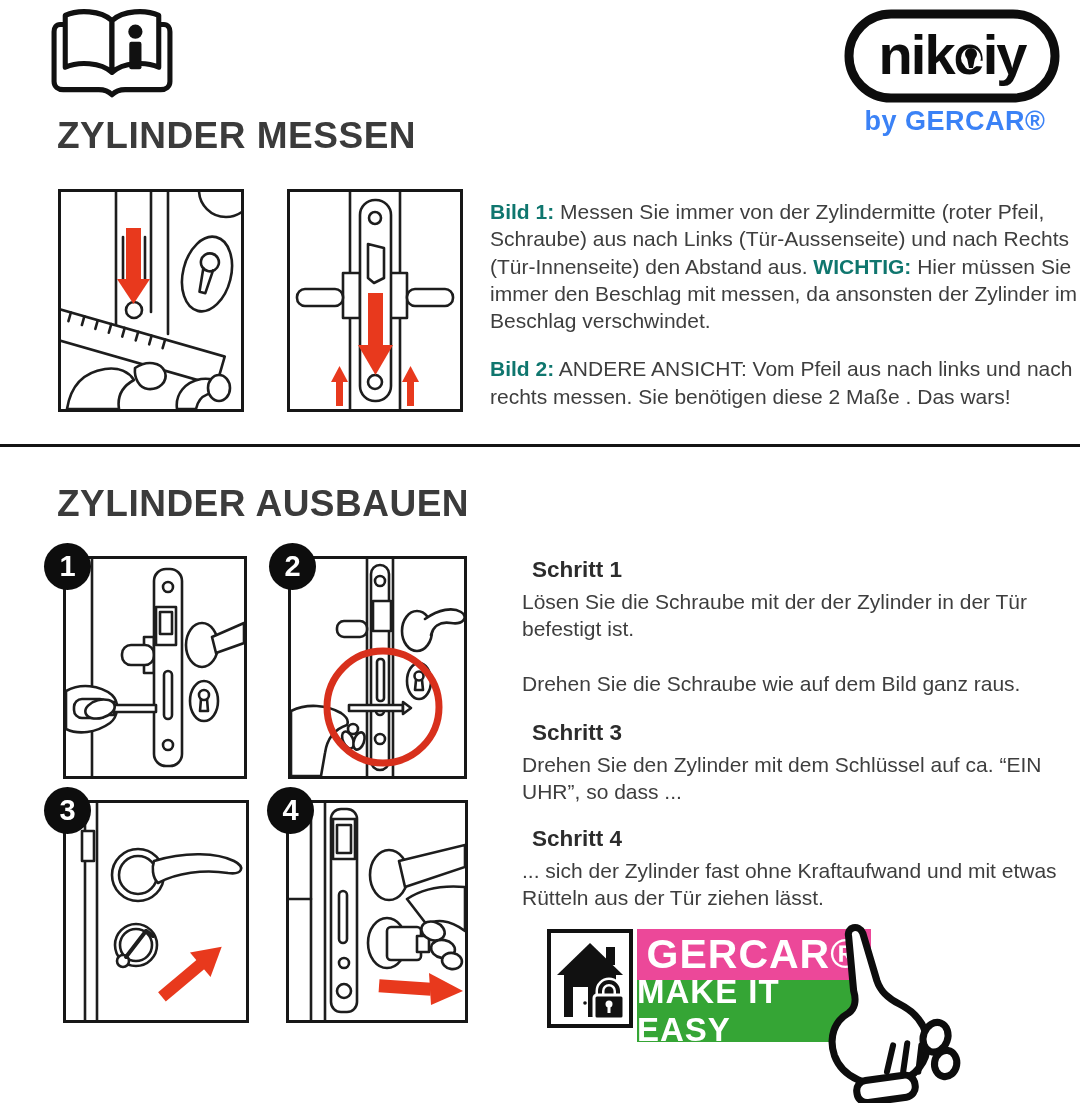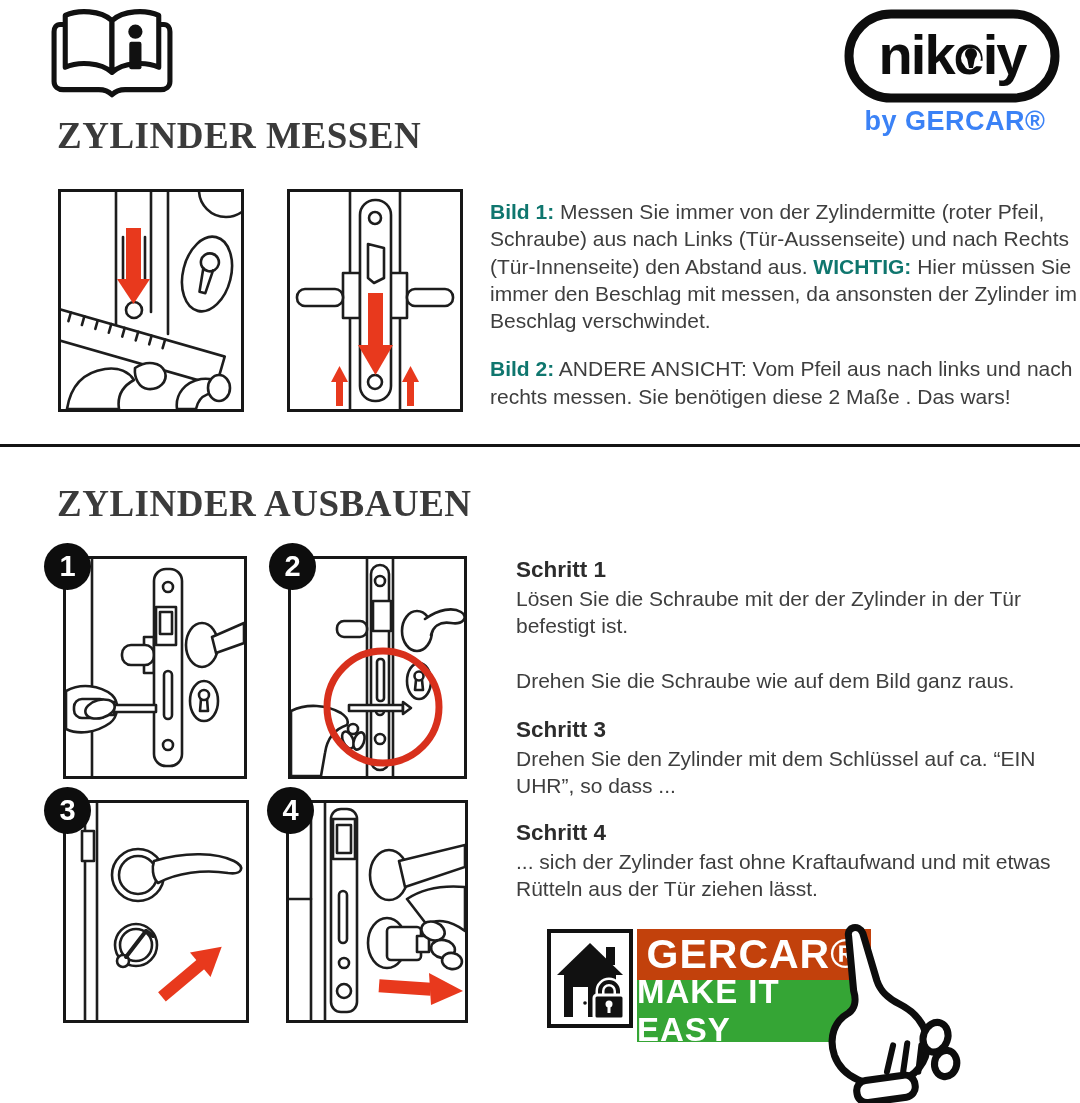--- a/index.html
+++ b/index.html
@@ -1,20 +1,20 @@
 <!DOCTYPE html>
 <html><head>
 <meta charset="utf-8">
 <style>
   html,body{margin:0;padding:0;background:#fff;}
   #page{position:relative;width:1080px;height:1103px;background:#ffffff;
         font-family:"Liberation Sans",sans-serif;overflow:hidden;color:#3e3e3e;}
   .abs{position:absolute;}
   .sec-title{position:absolute;margin:0;font-size:37px;font-weight:800;color:#3b3b3b;
-             letter-spacing:.5px;line-height:1.1;font-family:Liberation Serif, serif;}
+             letter-spacing:.5px;line-height:1.1;}
   #title-measure{left:57px;top:116px;}
   #title-remove{left:57px;top:484px;}
   #book-icon{left:50px;top:4px;}
   #brand{left:843px;top:8px;width:224px;text-align:center;}
   #brand-byline{font-size:27px;font-weight:700;color:#3b82f6;margin-top:2px;letter-spacing:.5px;}
   .figbox{position:absolute;border:3px solid #171717;background:#fff;box-sizing:border-box;}
   #fig-bild1{left:58px;top:189px;width:186px;height:223px;}
   #fig-bild2{left:287px;top:189px;width:176px;height:223px;}
   #measure-text{left:490px;top:198px;width:592px;font-size:21px;line-height:1.3;}
   #measure-text p{margin:0;}
@@ -23,26 +23,26 @@
   #divider{left:0;top:444px;width:1080px;height:3px;background:#141414;}
   #step1{left:63px;top:556px;width:184px;height:223px;}
   #step2{left:288px;top:556px;width:179px;height:223px;}
   #step3{left:63px;top:800px;width:186px;height:223px;}
   #step4{left:286px;top:800px;width:182px;height:223px;}
   .badge{position:absolute;width:47px;height:47px;border-radius:50%;background:#0d0d0d;color:#fff;
          display:flex;align-items:center;justify-content:center;font-size:29px;font-weight:800;z-index:3;}
   #badge1{left:44px;top:543px;} #badge2{left:269px;top:543px;}
   #badge3{left:44px;top:787px;} #badge4{left:267px;top:787px;}
   #instructions{left:516px;top:556px;width:548px;font-size:21px;line-height:1.28;}
-  .instr h3{margin:0 0 3px 0;font-size:22.5px;font-weight:800;color:#2c2c2c;line-height:1.2;}
-  .instr p{margin:0;}
+  .instr h3{margin:0 0 3px 16px;font-size:22.5px;font-weight:800;color:#2c2c2c;line-height:1.2;}
+  .instr p{margin:6px;}
   .instr.g1{margin-bottom:28px;} .instr.g2{margin-bottom:21px;} .instr.g3{margin-bottom:20px;}
   #house-box{left:547px;top:929px;width:86px;height:99px;border:4px solid #111;
              box-sizing:border-box;background:#fff;z-index:1;}
-  #gercar-bar{left:637px;top:929px;width:234px;height:51px;background:#c2410c;color:#fff;
+  #gercar-bar{left:637px;top:929px;width:234px;height:51px;background:#ec4899;color:#fff;
               display:flex;align-items:center;justify-content:center;font-size:41px;font-weight:800;
               letter-spacing:1px;z-index:1;}
   #easy-bar{left:637px;top:980px;width:228px;height:62px;background:#35a535;color:#fff;
             display:flex;align-items:center;justify-content:center;font-size:33px;font-weight:700;
             letter-spacing:1px;z-index:1;}
   #hand{left:796px;top:924px;z-index:5;}
   svg{display:block;}
 </style>
 </head>
 <body>

